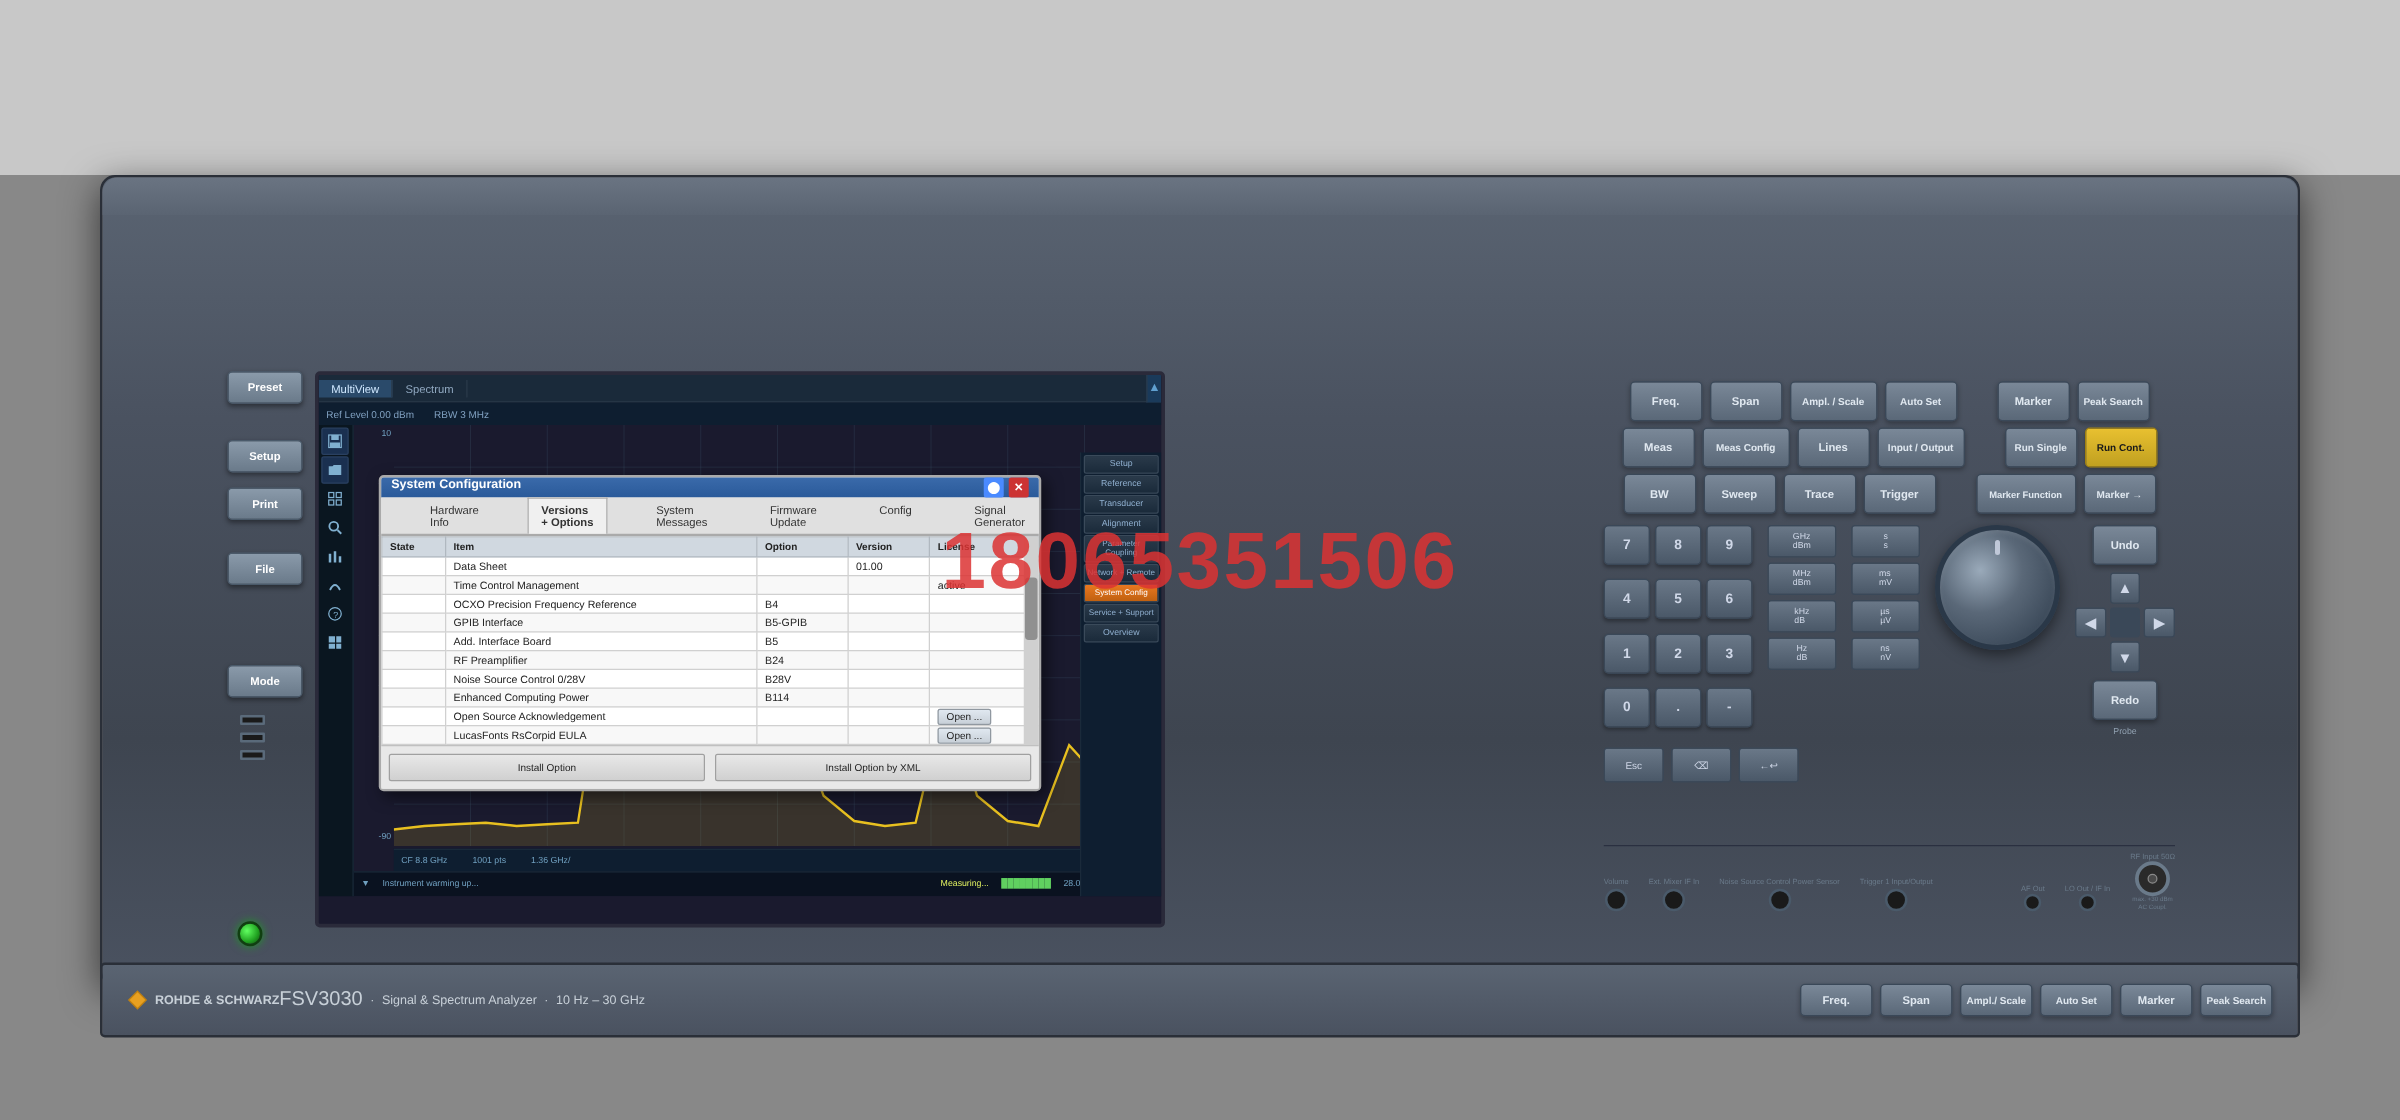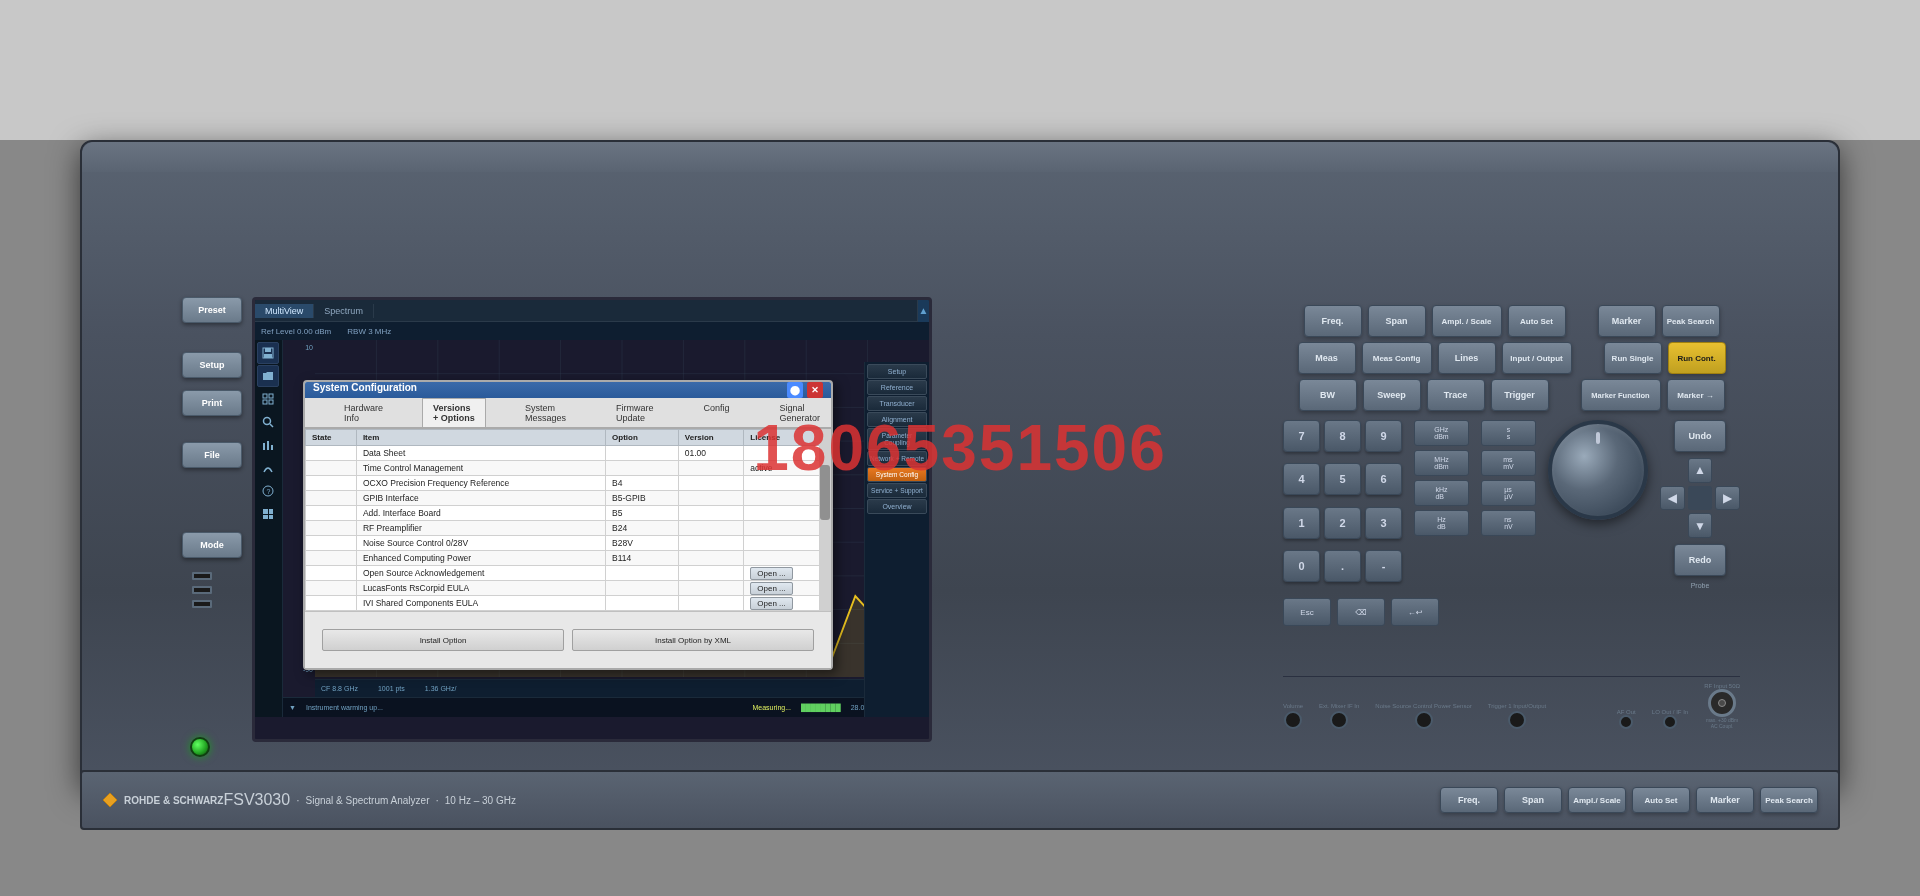--- a/index.html
+++ b/index.html
@@ -329,21 +329,21 @@
       background: #f8f8f8;
     }
 
     .dialog-table tr:nth-child(odd) td {
       background: #ffffff;
     }
 
     .dialog-footer {
       display: flex;
       justify-content: flex-end;
-      padding: 17px;
+      padding: 6px;
       background: #e8e8e8;
       border-top: 1px solid #c0c0c0;
       gap: 8px;
     }
 
     .dialog-footer-btn {
       flex: 1;
       height: 22px;
       background: linear-gradient(180deg, #e8e8e8 0%, #d0d0d0 100%);
       border: 1px solid #a0a0a0;
@@ -797,27 +797,20 @@
                     <td></td>
                     <td><span class="open-btn">Open ...</span></td>
                   </tr>
                 <tr>
                     <td></td>
                     <td>LucasFonts RsCorpid EULA</td>
                     <td></td>
                     <td></td>
                     <td><span class="open-btn">Open ...</span></td>
                   </tr>
-                <tr>
-                    <td></td>
-                    <td>IVI Shared Components EULA</td>
-                    <td></td>
-                    <td></td>
-                    <td><span class="open-btn">Open ...</span></td>
-                  </tr>
               </tbody>
             </table>
 
             <div class="dialog-scrollbar">
               <div class="dialog-scrollbar-thumb"></div>
             </div>
           </div>
 
           <div class="dialog-footer">
             <div class="dialog-footer-btn">Install Option</div>

